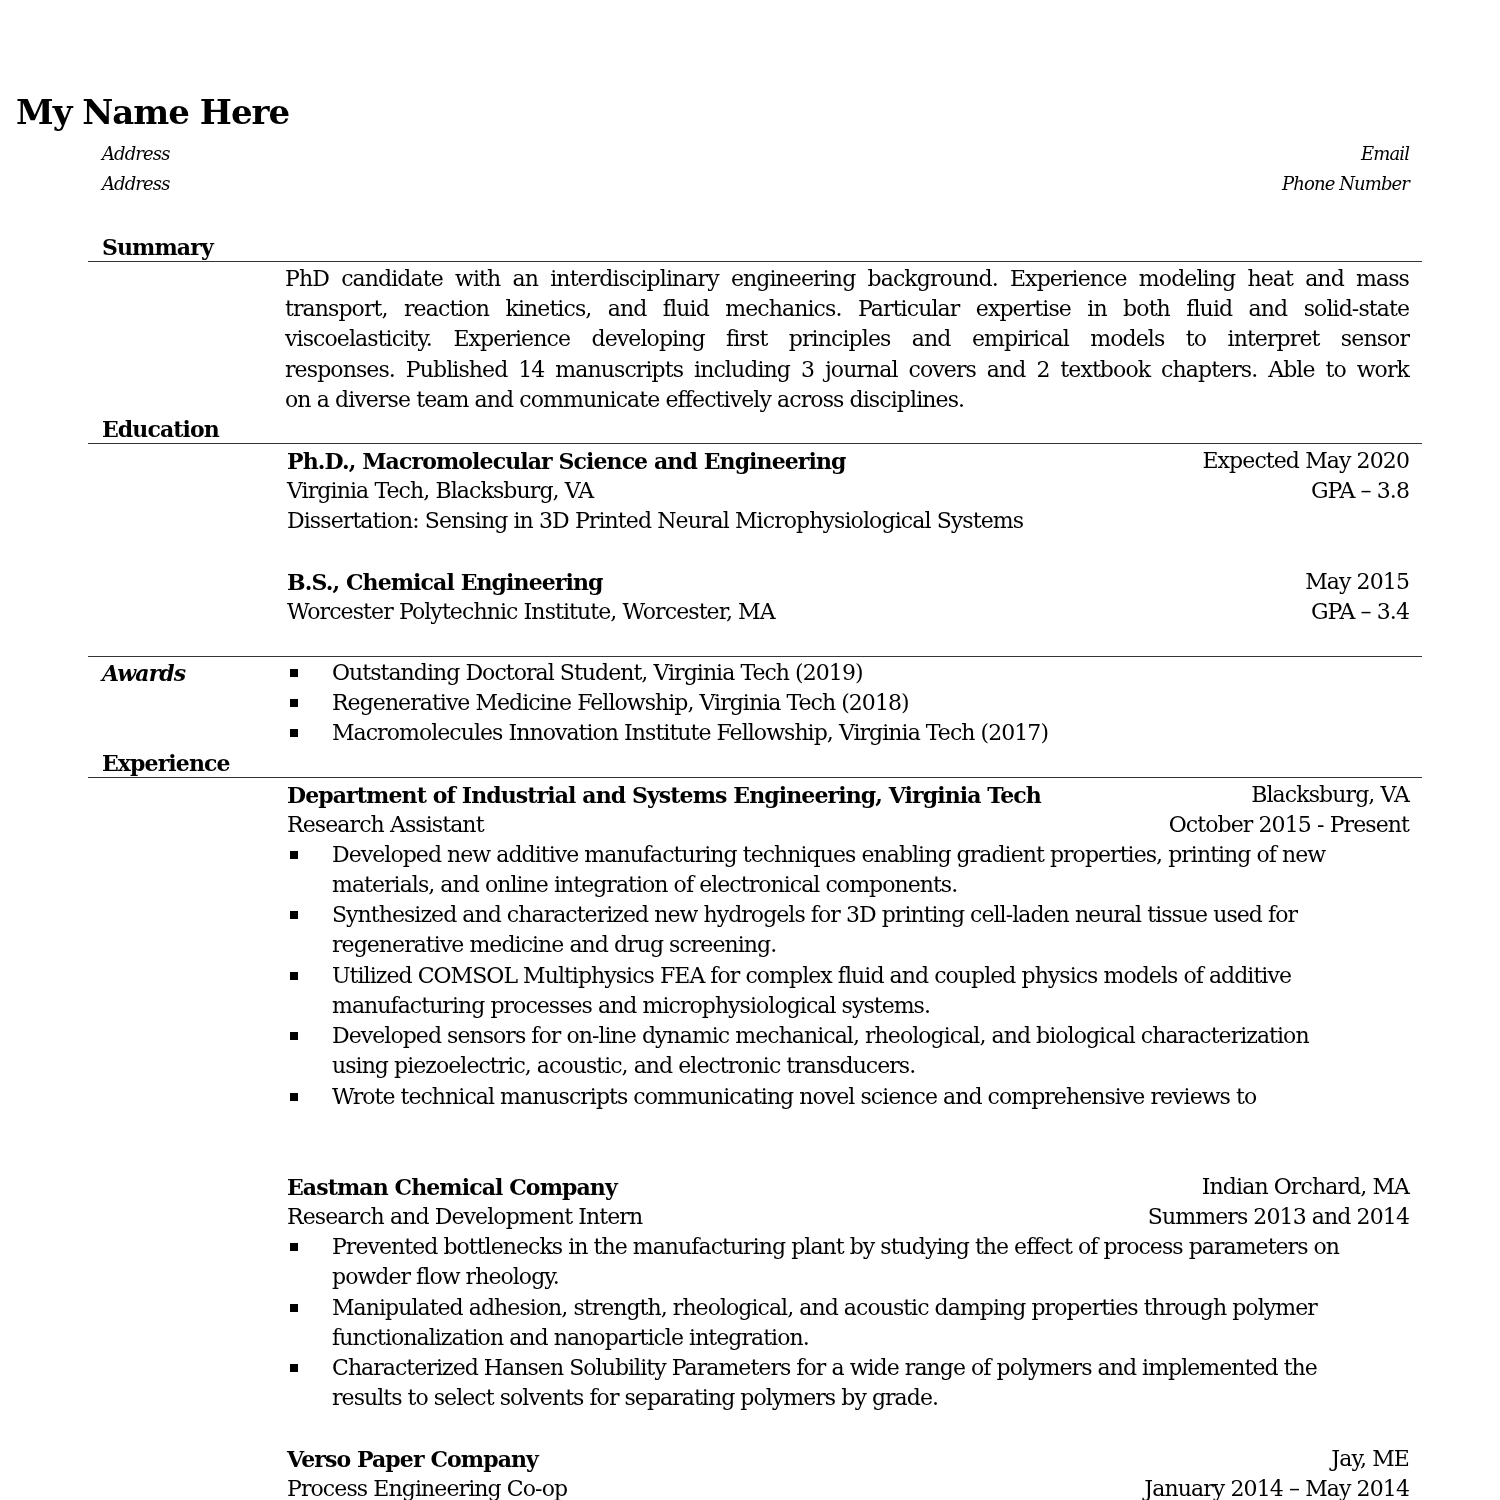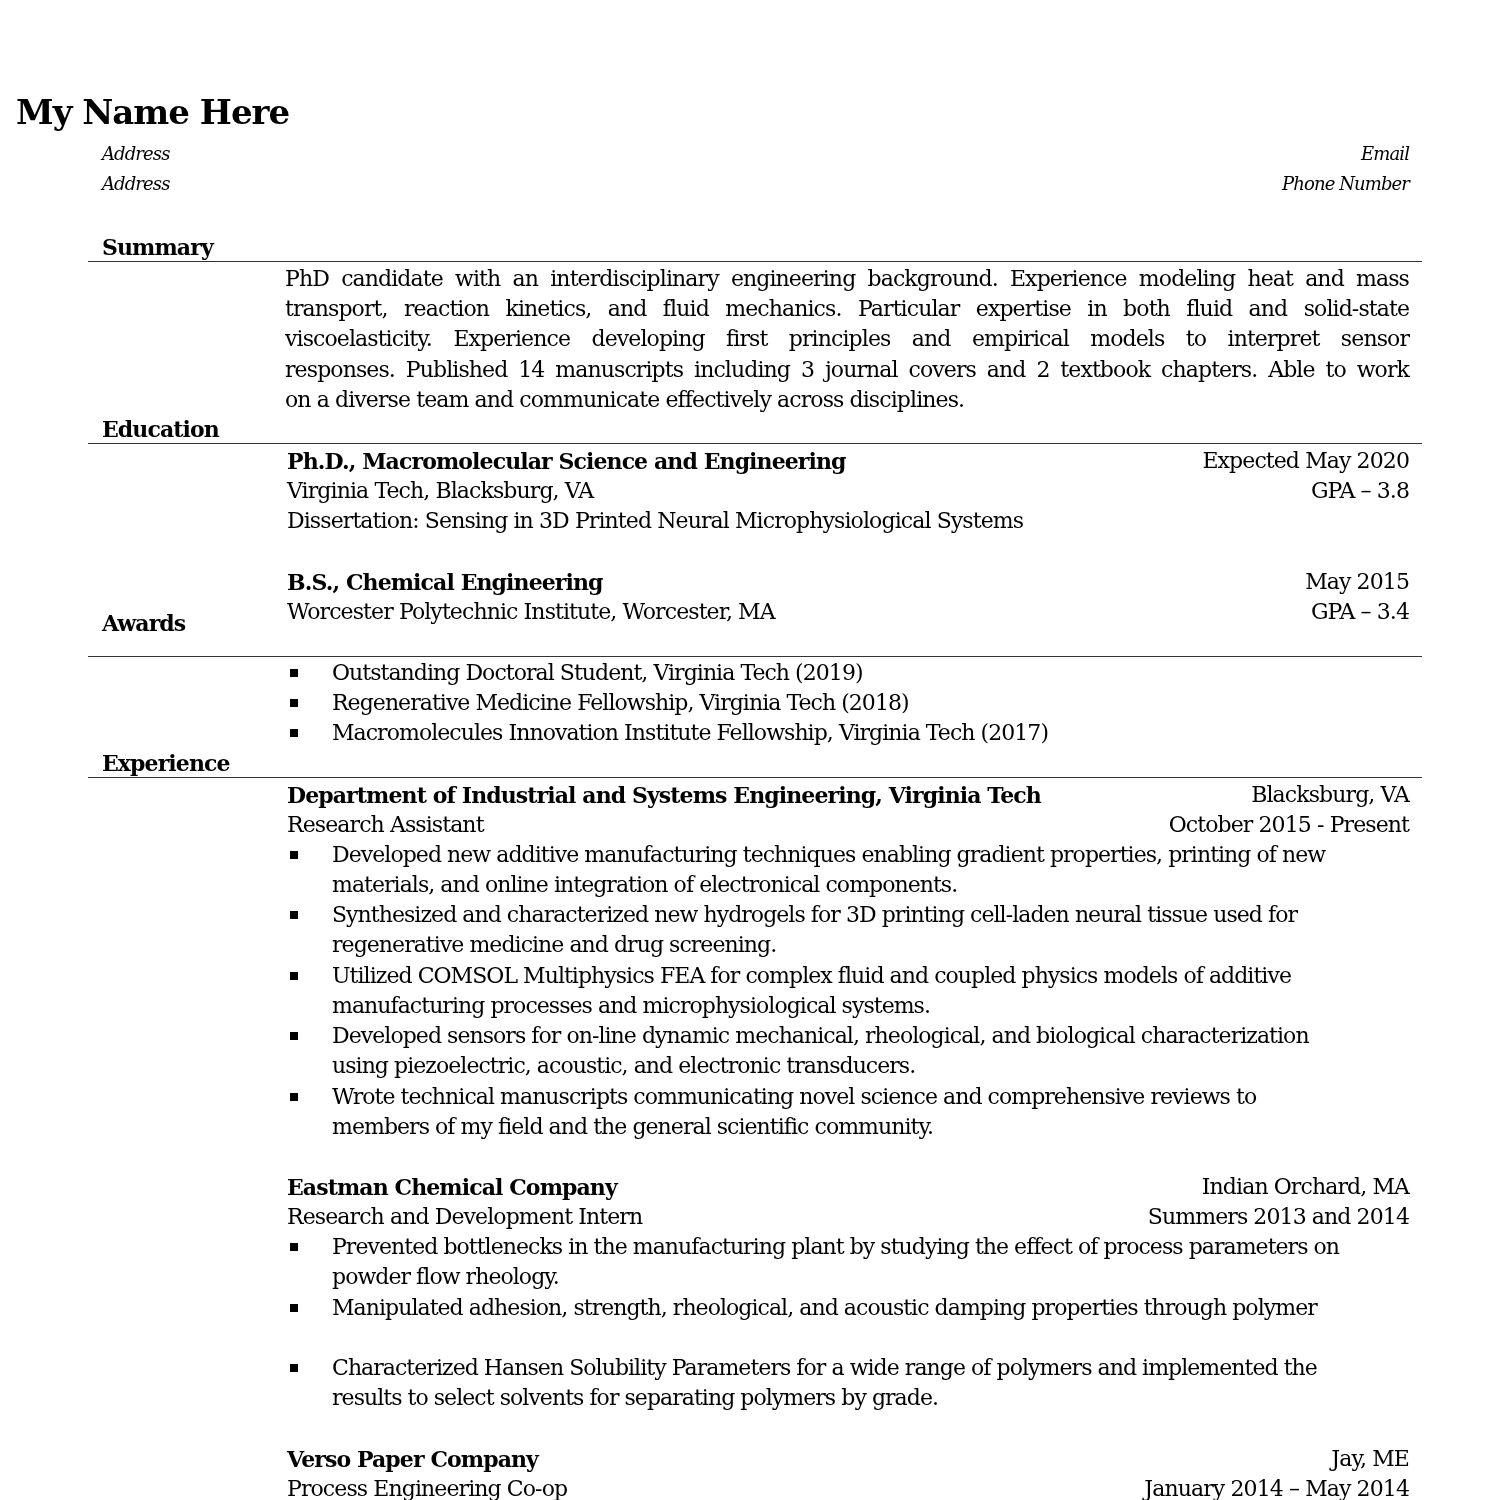--- a/index.html
+++ b/index.html
@@ -60,21 +60,21 @@
 
   <div class="row" style="top:567px;">
     <span class="l b">B.S., Chemical Engineering</span>
     <span class="rt">May 2015</span>
   </div>
   <div class="row" style="top:597px;">
     <span class="l">Worcester Polytechnic Institute, Worcester, MA</span>
     <span class="rt">GPA – 3.4</span>
   </div>
 
-  <div class="sec" style="top:608px;">Awards</div>
+  <div class="sec" style="top:658px;font-style:italic;">Awards</div>
   <div class="rule" style="top:656px;"></div>
 
   <div class="bul" style="top:658px;">
     <span class="sq"></span>
     <span class="tx">Outstanding Doctoral Student, Virginia Tech (2019)</span>
   </div>
   <div class="bul" style="top:688px;">
     <span class="sq"></span>
     <span class="tx">Regenerative Medicine Fellowship, Virginia Tech (2018)</span>
   </div>
@@ -106,38 +106,38 @@
   <div class="bul" style="top:961px;">
     <span class="sq"></span>
     <span class="tx"><span>Utilized COMSOL Multiphysics FEA for complex fluid and coupled physics models of additive</span><br><span>manufacturing processes and microphysiological systems.</span></span>
   </div>
   <div class="bul" style="top:1021px;">
     <span class="sq"></span>
     <span class="tx"><span>Developed sensors for on-line dynamic mechanical, rheological, and biological characterization</span><br><span>using piezoelectric, acoustic, and electronic transducers.</span></span>
   </div>
   <div class="bul" style="top:1082px;">
     <span class="sq"></span>
-    <span class="tx"><span>Wrote technical manuscripts communicating novel science and comprehensive reviews to</span><br><span>members of my field and the general scientific community.</span></span>
+    <span class="tx"><span>Wrote technical manuscripts communicating novel science and comprehensive reviews to</span><br></span>
   </div>
 
   <div class="row" style="top:1172px;">
     <span class="l b">Eastman Chemical Company</span>
     <span class="rt">Indian Orchard, MA</span>
   </div>
   <div class="row" style="top:1202px;">
     <span class="l">Research and Development Intern</span>
     <span class="rt">Summers 2013 and 2014</span>
   </div>
   <div class="bul" style="top:1232px;">
     <span class="sq"></span>
     <span class="tx"><span>Prevented bottlenecks in the manufacturing plant by studying the effect of process parameters on</span><br><span>powder flow rheology.</span></span>
   </div>
   <div class="bul" style="top:1293px;">
     <span class="sq"></span>
-    <span class="tx"><span>Manipulated adhesion, strength, rheological, and acoustic damping properties through polymer</span><br></span>
+    <span class="tx"><span>Manipulated adhesion, strength, rheological, and acoustic damping properties through polymer</span><br><span>functionalization and nanoparticle integration.</span></span>
   </div>
   <div class="bul" style="top:1353px;">
     <span class="sq"></span>
     <span class="tx"><span>Characterized Hansen Solubility Parameters for a wide range of polymers and implemented the</span><br><span>results to select solvents for separating polymers by grade.</span></span>
   </div>
 
   <div class="row" style="top:1444px;">
     <span class="l b">Verso Paper Company</span>
     <span class="rt">Jay, ME</span>
   </div>

